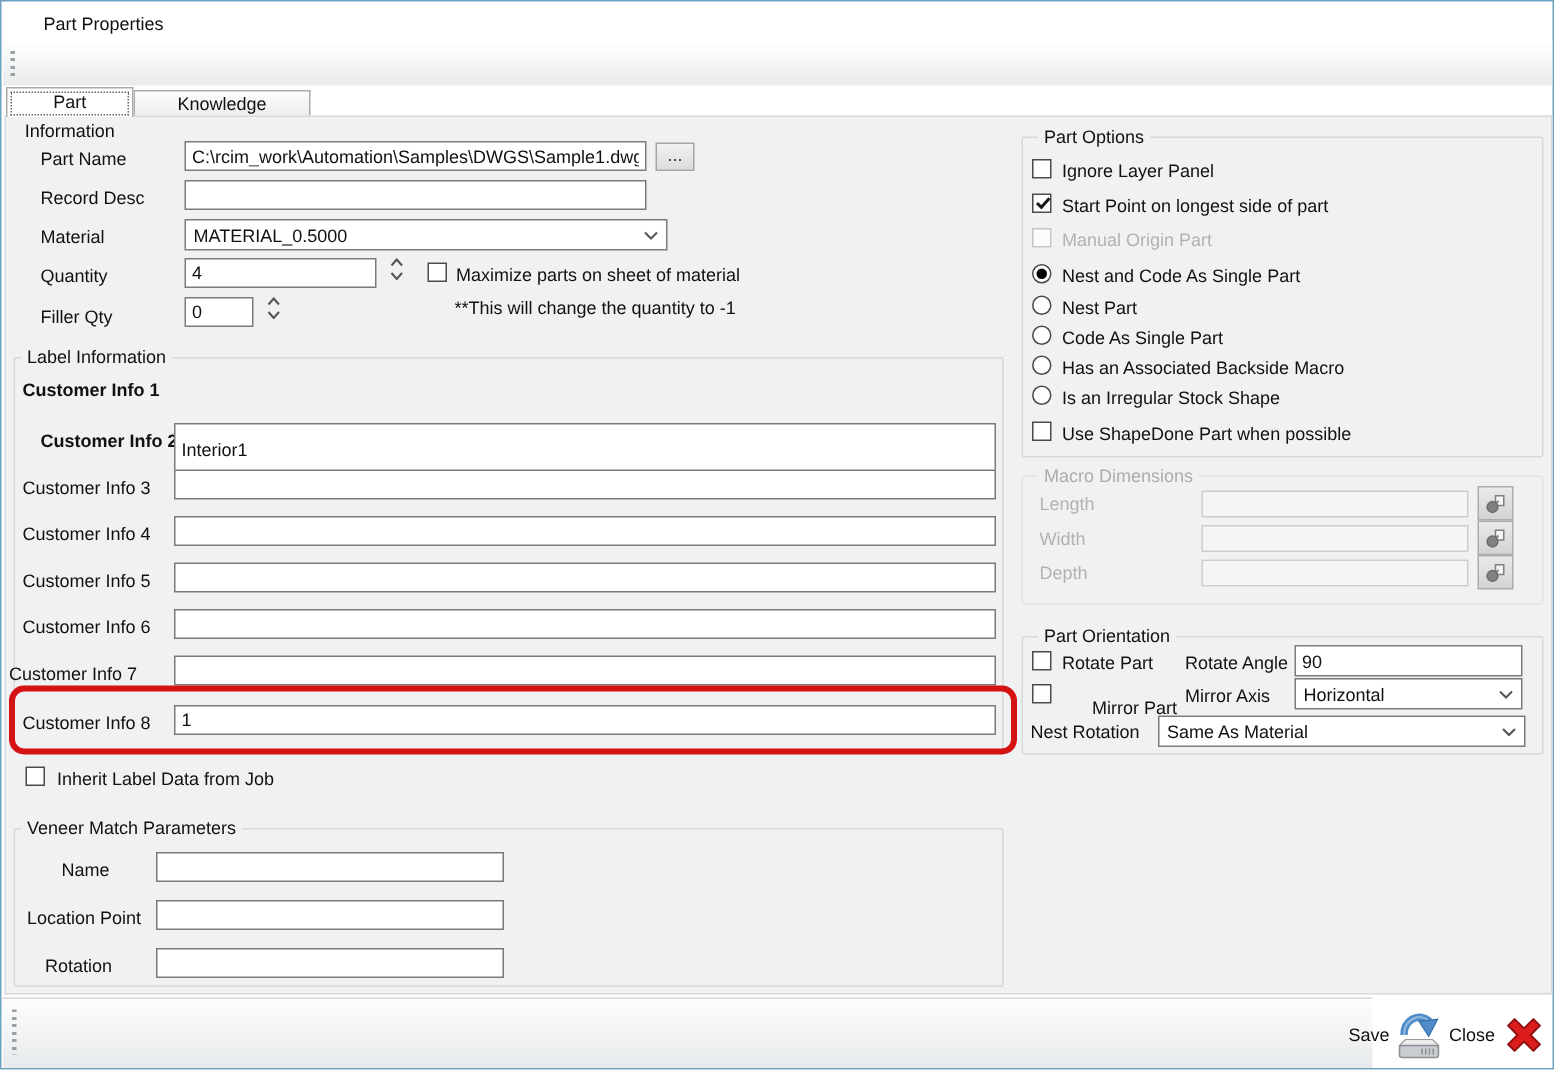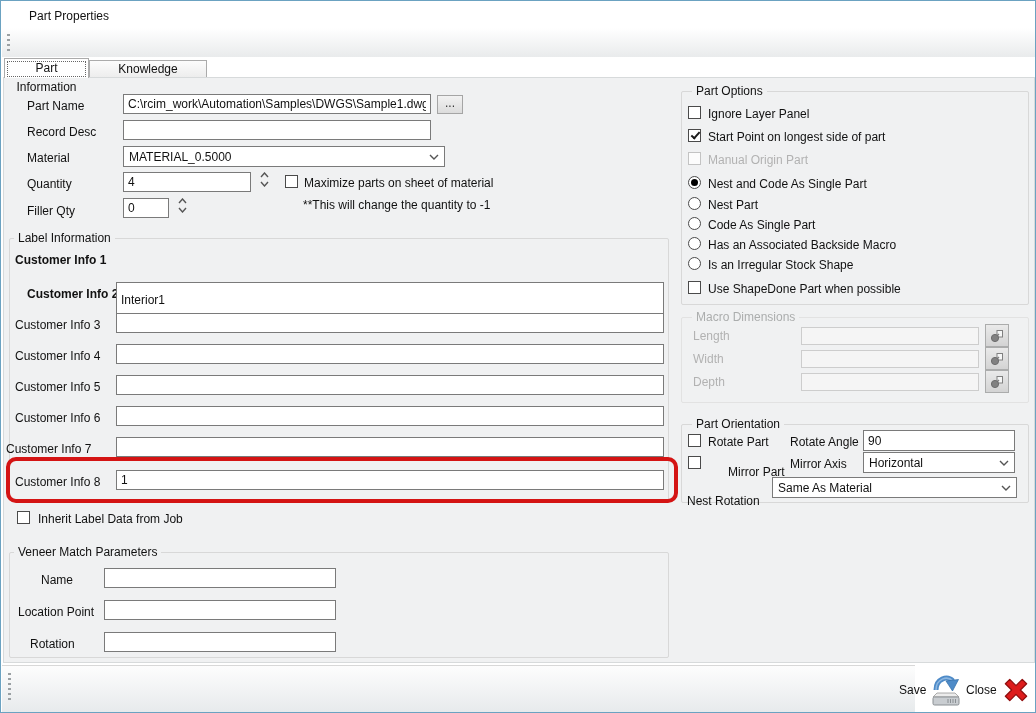--- a/index.html
+++ b/index.html
@@ -236,21 +236,21 @@
   <div class="cb" style="left:687px; top:455px;"></div>
   <div class="lbl" style="left:707px; top:464px;margin-left:20px;">Mirror Part</div>
   <div class="lbl" style="left:789px; top:456px;">Mirror Axis</div>
   <div class="combo" style="left:862px; top:451px; width:152px; height:21px;">
     <span>Horizontal</span>
     <svg width="10" height="6" viewBox="0 0 10 6">
         <polyline points="1,1 5,5 9,1" stroke="#555" stroke-width="1.4" fill="none"></polyline>
       </svg>
   </div>
 
-  <div class="lbl" style="left:686px; top:480px;margin-top:13px;">Nest Rotation</div>
+  <div class="lbl" style="left:686px; top:480px;">Nest Rotation</div>
   <div class="combo" style="left:771px; top:476px; width:245px; height:21px;">
     <span>Same As Material</span>
     <svg width="10" height="6" viewBox="0 0 10 6">
         <polyline points="1,1 5,5 9,1" stroke="#555" stroke-width="1.4" fill="none"></polyline>
       </svg>
   </div>
 
   <div class="footer">
     <div class="grip" style="left:6px; top:7px; height:30px;"></div>
 

